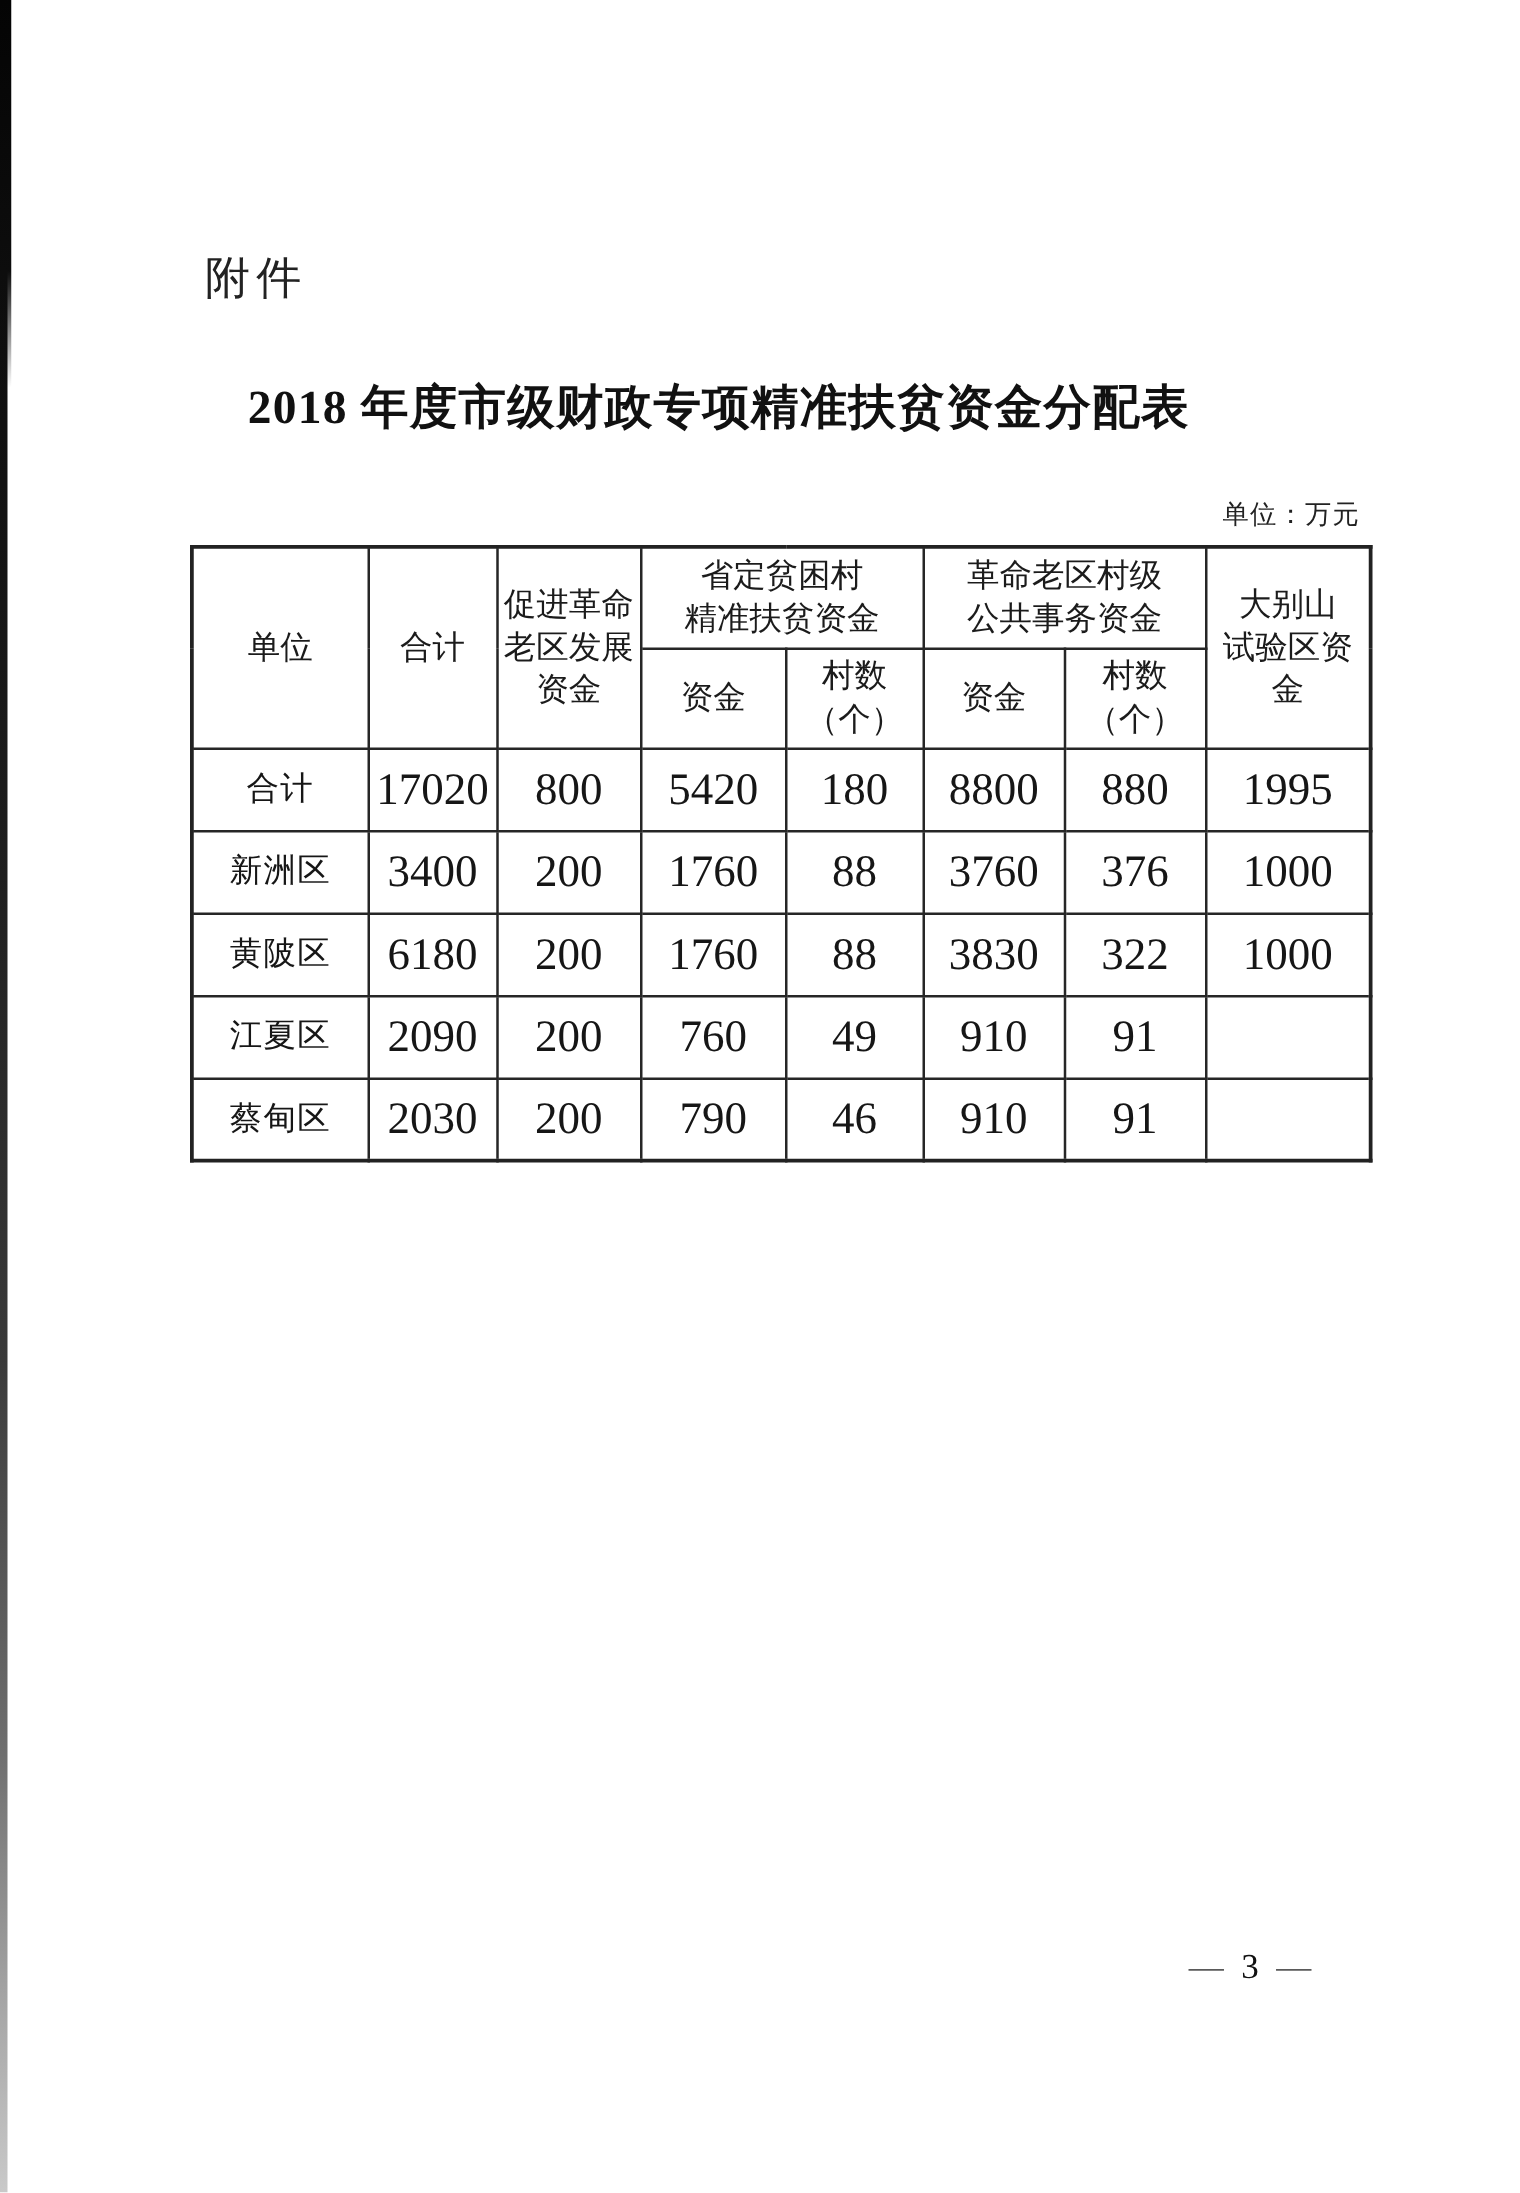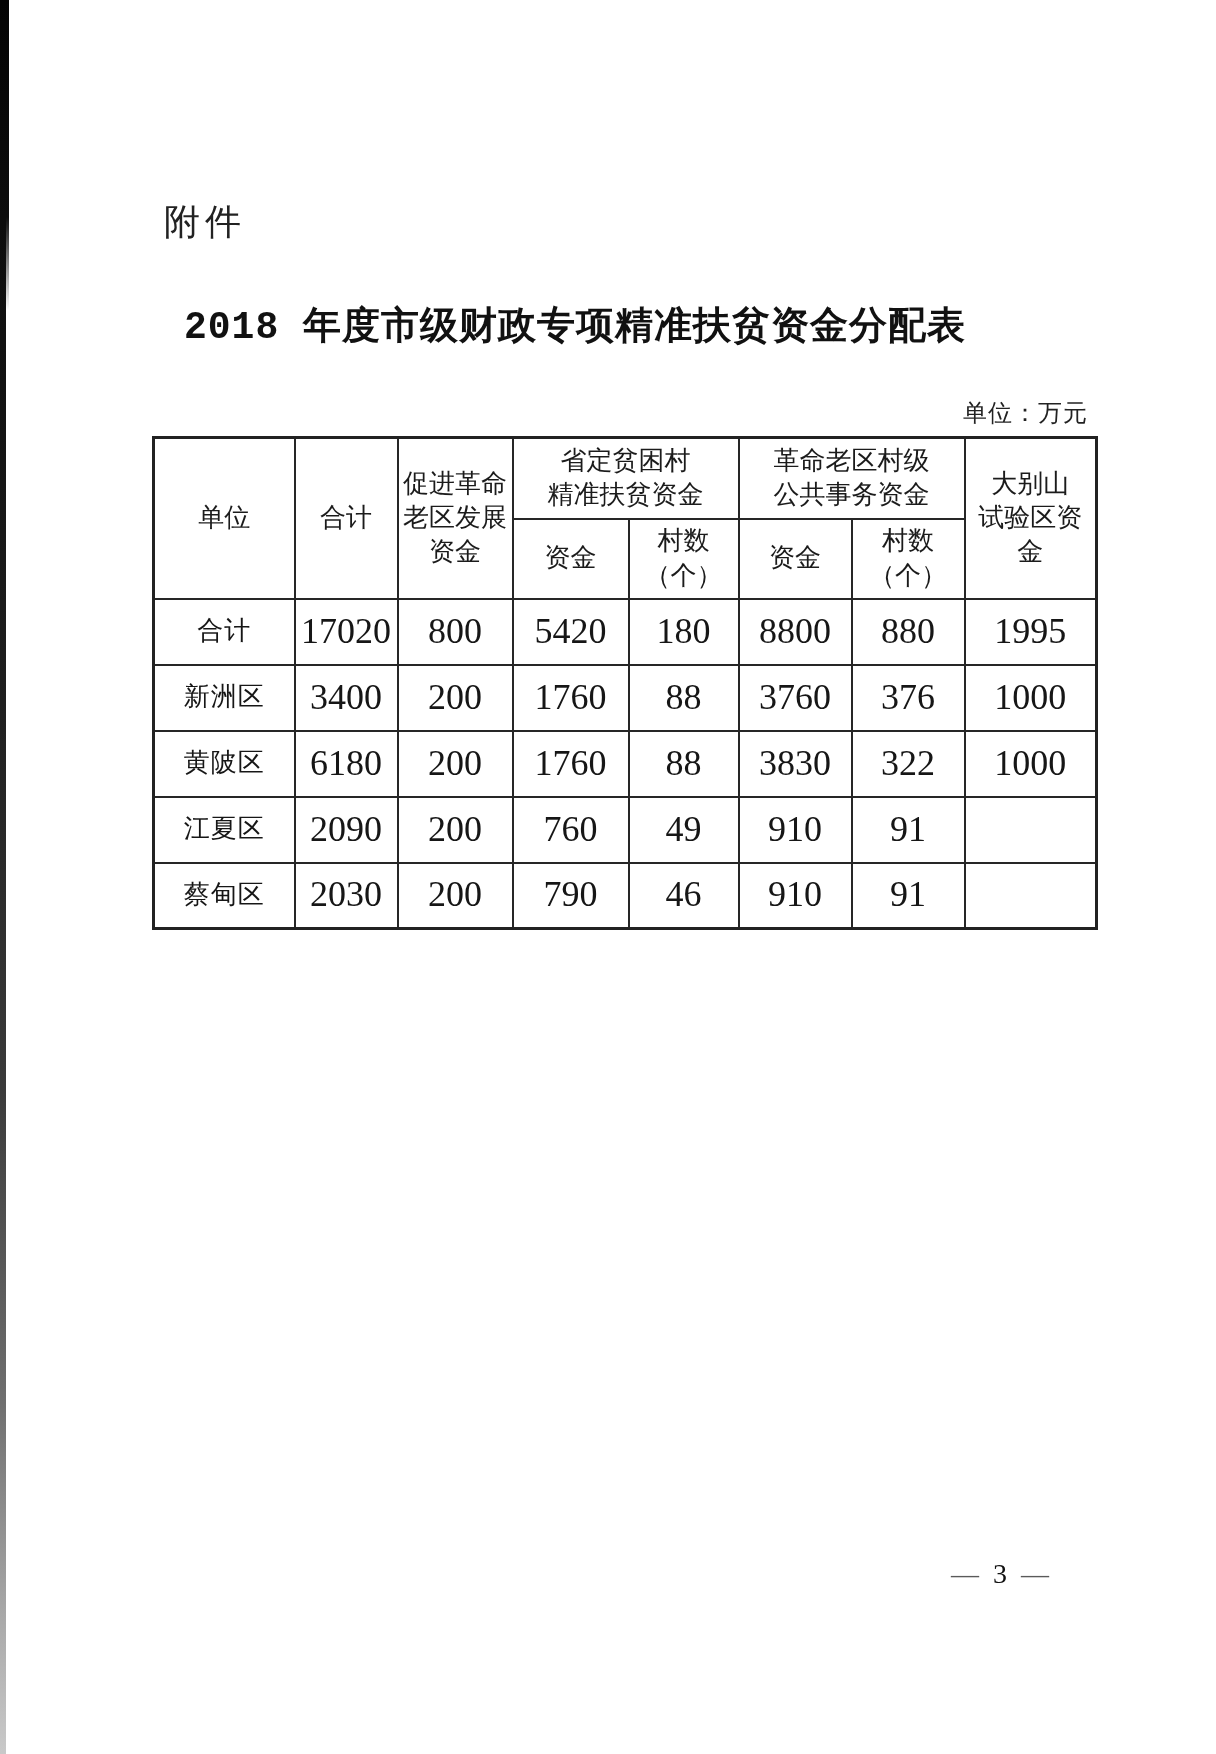--- a/index.html
+++ b/index.html
@@ -21,27 +21,27 @@
     position: absolute; left: 0; top: 0; width: 9px; height: 310px;
     background: linear-gradient(to bottom, #040404 0%, #0d0d0d 70%, rgba(13,13,13,0) 100%);
   }
   .attachment-label {
     position: absolute; left: 148px; top: 198px;
     font-size: 36px; letter-spacing: 5px; color: #222; margin-left: 16px;
   }
   .doc-title {
     position: absolute; left: 150px; top: 300px; width: 850px;
     text-align: center;
-    font-family: Liberation Mono, monospace;
+    font-family: Liberation Serif, serif;
     font-weight: 700; font-size: 38px; letter-spacing: 1px; color: #111;
     white-space: nowrap;
   }
   .unit-note {
     position: absolute; left: 152px; top: 397px; width: 936px;
-    text-align: right; font-size: 24px; letter-spacing: 1px; color: #222;
+    text-align: right; font-size: 21px; letter-spacing: 1px; color: #222;
   }
   table.alloc-table {
     position: absolute; left: 152px; top: 436px; width: 943px;
     border-collapse: collapse; table-layout: fixed;
     border: 3px solid #222;
   }
   .alloc-table th, .alloc-table td {
     border: 2px solid #262626;
     text-align: center; vertical-align: middle;
     font-weight: 400; padding: 0;

